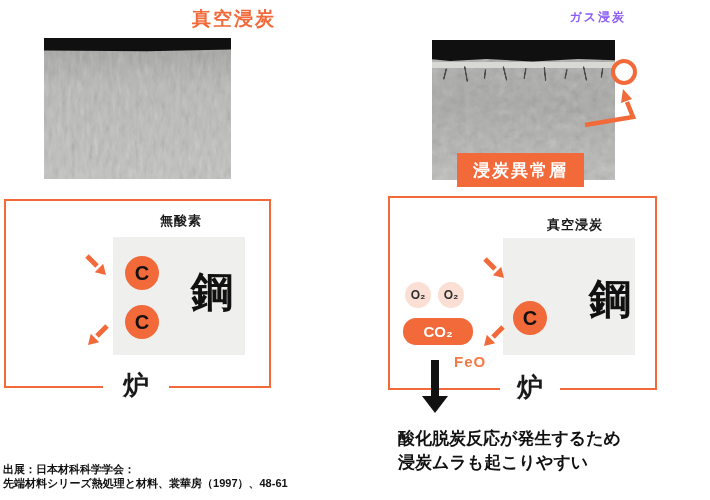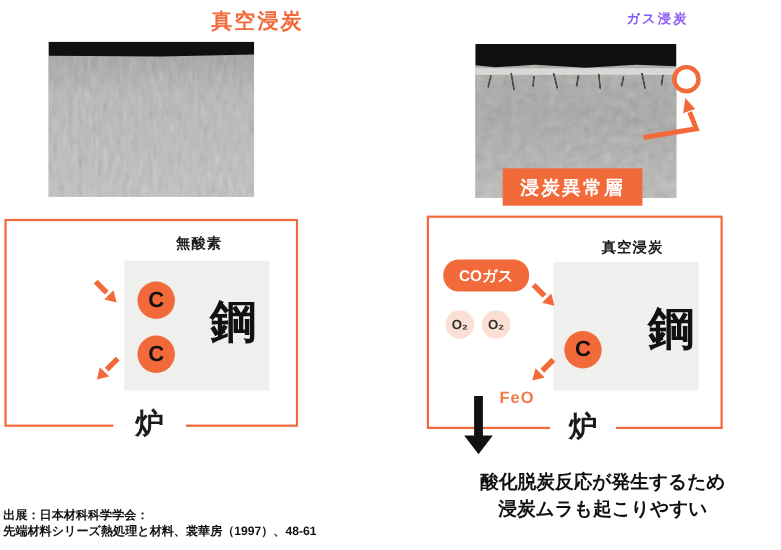--- a/index.html
+++ b/index.html
@@ -39,21 +39,21 @@
   .catom{position:absolute;width:34px;height:34px;border-radius:50%;background:#F2693A;
     color:#111;font-size:20px;font-weight:bold;display:flex;align-items:center;justify-content:center;}
   .pill{background:#F2693A;color:#fff;font-weight:bold;display:flex;align-items:center;justify-content:center;}
   .o2{position:absolute;width:26px;height:26px;border-radius:50%;background:#FBDFD4;
     color:#2f2f2f;font-size:12px;font-weight:bold;display:flex;align-items:center;justify-content:center;}
   #feo{font-size:15px;font-weight:bold;color:#F57944;letter-spacing:1px;}
   .ro{background:#fff;font-size:26px;font-weight:bold;text-align:center;line-height:34px;z-index:3;}
   #ro-left{left:103px;top:368px;width:66px;height:36px;}
   #ro-right{left:500px;top:370px;width:60px;height:36px;}
   
-  #caption{left:398px;top:427px;width:300px;text-align:center;font-size:17px;font-weight:bold;line-height:24px;color:#111;}
+  #caption{left:398px;top:427px;width:300px;font-size:17px;font-weight:bold;line-height:24px;color:#111;}
   #citation{left:3px;top:462px;font-size:11px;font-weight:bold;line-height:14px;color:#111;}
   #big-arrow{left:420px;top:360px;z-index:5;}
 </style>
 </head>
 <body>
 
 <div id="stage">
 
   <div id="title-left" class="abs title">真空浸炭</div>
   <div id="title-right" class="abs title">ガス浸炭</div>
@@ -116,27 +116,27 @@
     </svg>
   </div>
   <div id="ro-left" class="abs ro">炉</div>
 
   <div id="furnace-right" class="abs furnace">
     <div class="abs atm" style="left:110px;top:18px;width:150px;">真空浸炭</div>
     <div class="abs steel" style="left:113px;top:40px;width:132px;height:117px;">
       <div class="steel-ch" style="right:4px;top:40px;">鋼</div>
       <div class="catom" style="left:10px;top:63px;">C</div>
     </div>
-    <div class="abs pill" style="left:13px;top:38px;width:78px;height:29px;border-radius:14px;font-size:14px;">COガス</div>
     <svg class="abs" style="left:92px;top:58px;" width="26" height="26">
       <path d="M3,3 L13,13" stroke="#F2693A" stroke-width="5" fill="none"></path>
       <polygon points="22,22 10.8,19.2 19.2,10.8" fill="#F2693A"></polygon>
     </svg>
     <div class="o2" style="left:15px;top:84px;">O₂</div>
     <div class="o2" style="left:48px;top:84px;">O₂</div>
+    <div class="abs pill" style="left:13px;top:120px;width:70px;height:27px;border-radius:13px;font-size:15px;">CO₂</div>
     <svg class="abs" style="left:90px;top:126px;" width="26" height="26">
       <path d="M23,3 L13,13" stroke="#F2693A" stroke-width="5" fill="none"></path>
       <polygon points="4,22 15.2,19.2 6.8,10.8" fill="#F2693A"></polygon>
     </svg>
     <div id="feo" class="abs" style="left:64px;top:155px;">FeO</div>
   </div>
   <div id="ro-right" class="abs ro">炉</div>
 
   <svg id="big-arrow" class="abs" width="30" height="54">
     <rect x="11" y="0" width="8" height="38" fill="#111"></rect>

